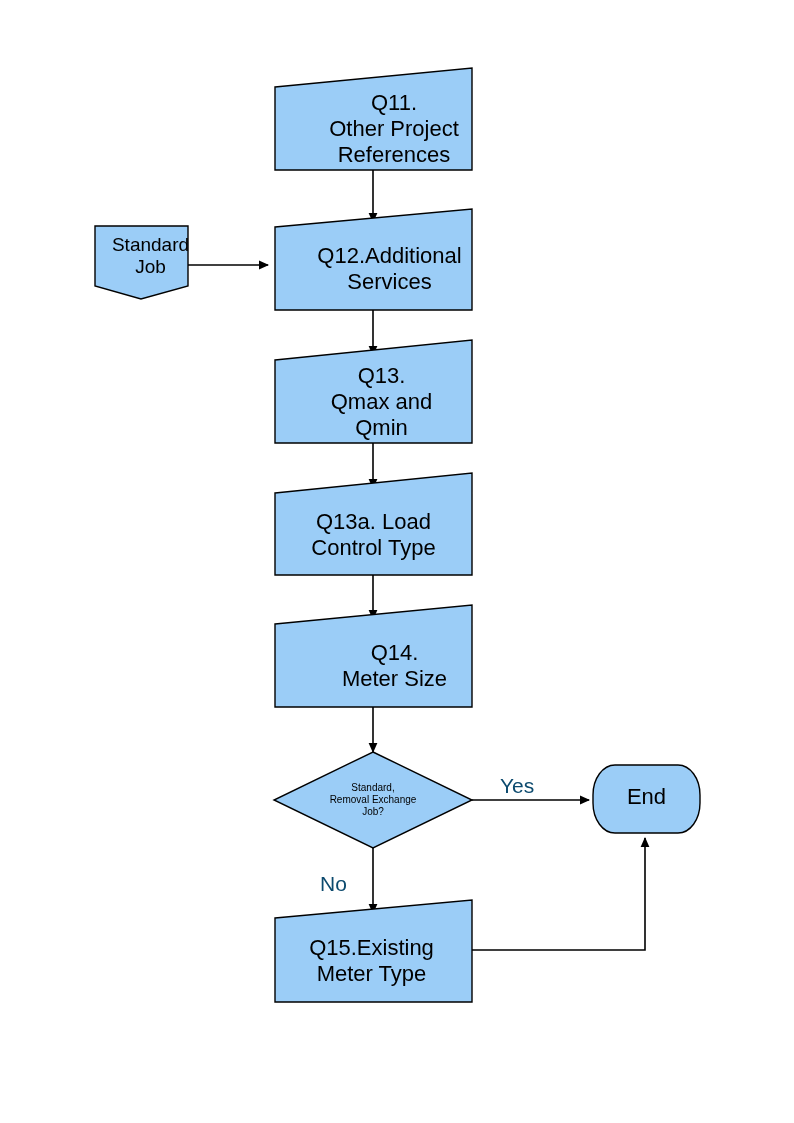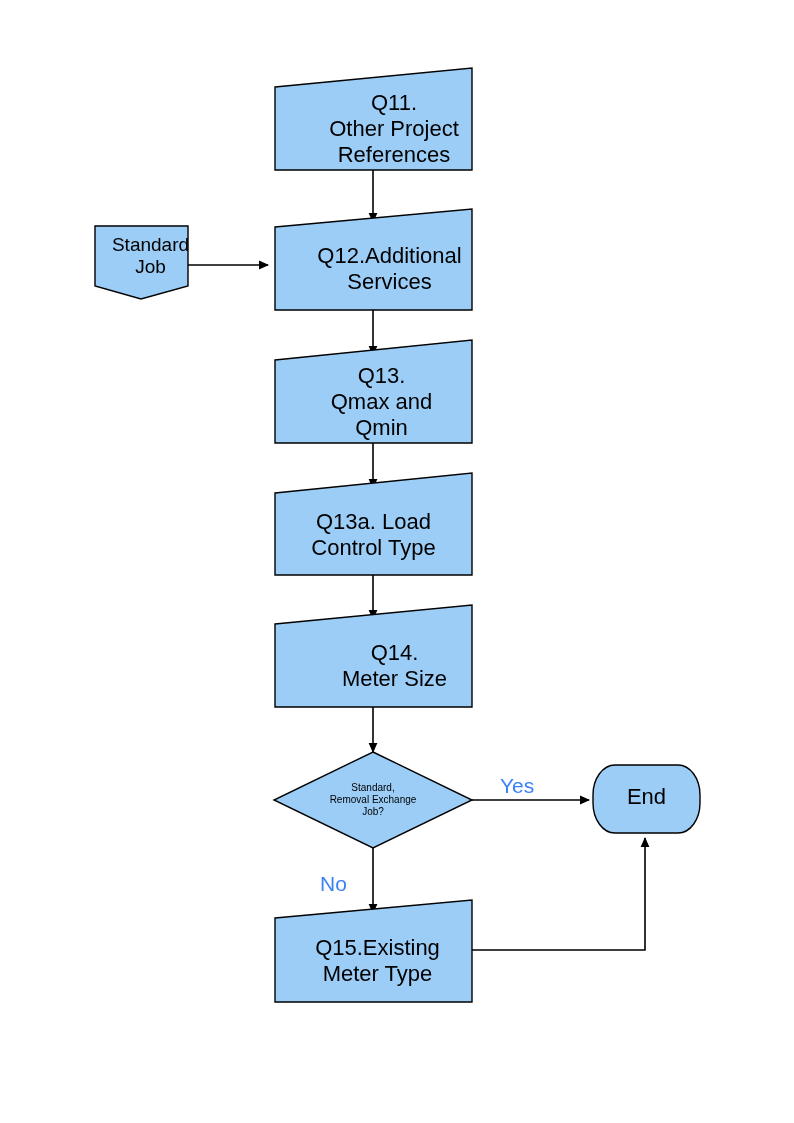--- a/index.html
+++ b/index.html
@@ -25,21 +25,21 @@
     position: absolute;
     text-align: center;
     color: #000000;
     font-family: "Liberation Sans", sans-serif;
     line-height: 1.18;
     white-space: pre-line;
     pointer-events: none;
   }
   .edge-label {
     position: absolute;
-    color: #3b82f6;
+    color: #0c4a6e;
     font-family: "Liberation Sans", sans-serif;
     font-size: 21px;
     line-height: 1;
     white-space: nowrap;
     pointer-events: none;
   }
   .lbl-big   { font-size: 22px; }
   .lbl-med   { font-size: 19px; margin-left: 9px; }
   .lbl-small { font-size: 10px; }
 </style>
@@ -114,18 +114,18 @@
 
 <div class="node-label lbl-big" style="left:275px; top:625px; width:197px; height:82px; display:flex; align-items:center; justify-content:center;padding-left:21px;">Q14.
 Meter Size</div>
 
 <div class="node-label lbl-small" style="left:278px; top:768px; width:190px; height:64px; display:flex; align-items:center; justify-content:center;">Standard,
 Removal Exchange
 Job?</div>
 
 <div class="node-label lbl-big" style="left:593px; top:765px; width:107px; height:64px; display:flex; align-items:center; justify-content:center;">End</div>
 
-<div class="node-label lbl-big" style="left:279px; top:919px; width:197px; height:83px; display:flex; align-items:center; justify-content:center;">Q15.Existing
+<div class="node-label lbl-big" style="left:273px; top:919px; width:197px; height:83px; display:flex; align-items:center; justify-content:center;">Q15.Existing
 Meter Type</div>
 
 <div class="edge-label" style="left:500px; top:775px;">Yes</div>
 
 <div class="edge-label" style="left:320px; top:873px;">No</div>
 
 </body></html>

